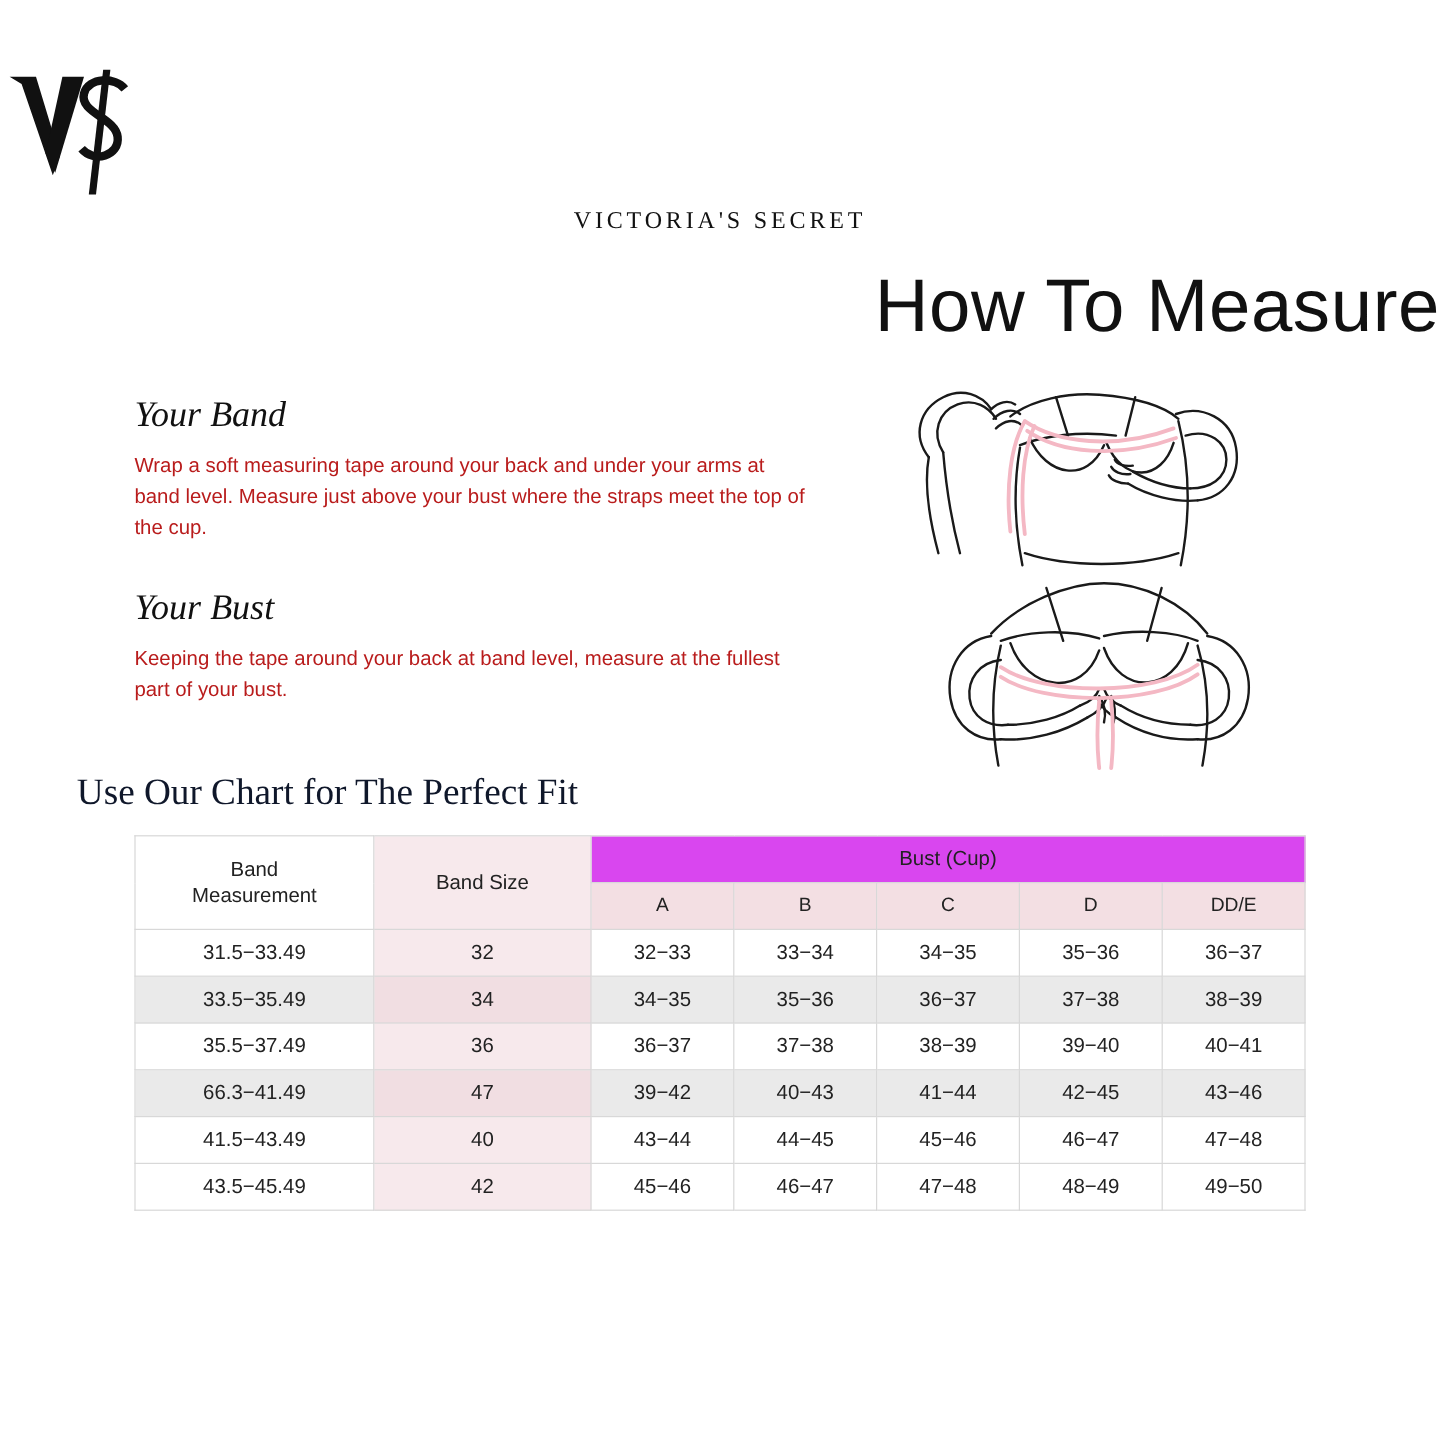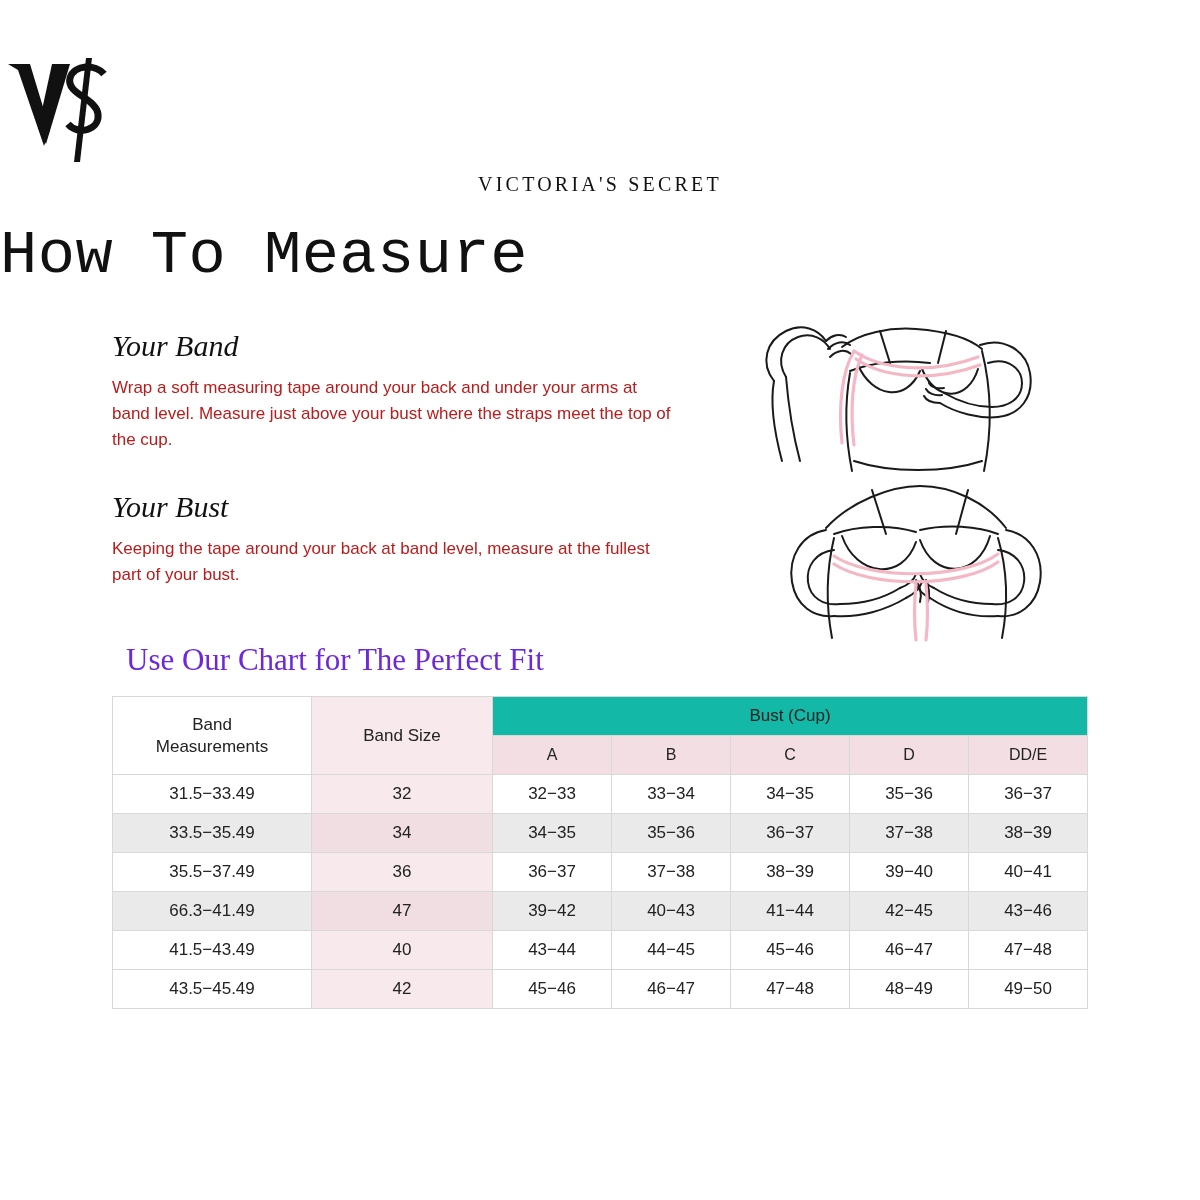--- a/index.html
+++ b/index.html
@@ -38,24 +38,24 @@
     font-size: 20px;
     letter-spacing: 3.2px;
     margin-top: 10px;
     color: #111;
     font-variant: small-caps;
     text-transform: uppercase;
   }
 
   
   .headline {
-    font-family: Liberation Mono, monospace;
+    font-family: Liberation Sans, sans-serif;
     font-weight: normal;
     font-size: 62px;
-    text-align: left;
+    text-align: right;
     margin: 24px 0 0 0;
     letter-spacing: 0.5px;
     color: #111;
   }
 
   
   .section {
     position: relative;
     margin-top: 38px;
     padding-left: 112px;
@@ -80,23 +80,23 @@
     position: absolute;
     top: -18px;
     right: 110px;
   }
 
   
   .chart-heading {
     font-family: "Liberation Serif", serif;
     font-size: 31px;
     font-weight: normal;
-    margin: 14px;
-    padding-left: 112px;
-    color: #6d28d9;
+    margin: 0;
+    padding-left: 64px;
+    color: #0f172a;
   }
 
   
   .table-wrap {
     padding: 0 112px;
     margin-top: 18px;
   }
   table.size-chart {
     border-collapse: collapse;
     width: 976px;
@@ -114,21 +114,21 @@
   }
   .hdr-band-measure,
   .hdr-band-size {
     width: 185px;
     font-size: 17px;
     line-height: 1.25;
   }
   .hdr-band-measure { width: 190px; }
   .hdr-band-size { width: 172px; background: #f7e9ec; }
   .hdr-bust-group {
-    background: #14b8a6;
+    background: #d946ef;
     font-size: 17px;
     height: 36px;
   }
   .hdr-cup {
     background: #f3dfe3;
     font-weight: bold;
     height: 34px;
     font-size: 16px;
   }
   td.band-measure { background: #ffffff; }
@@ -265,21 +265,21 @@
   </div>
 
   <h2 class="chart-heading" style="margin-top:54px;">Use Our Chart for The Perfect Fit</h2>
 
   <div class="table-wrap">
     <table class="size-chart">
       <thead>
         <tr>
           <th class="hdr-band-measure" rowspan="2">
             <div>Band</div>
-            <div>Measurements</div>
+            <div>Measurement</div>
           </th>
           <th class="hdr-band-size" rowspan="2">Band Size</th>
           <th class="hdr-bust-group" colspan="5">Bust (Cup)</th>
         </tr>
         <tr>
           <th class="hdr-cup">A</th>
           <th class="hdr-cup">B</th>
           <th class="hdr-cup">C</th>
           <th class="hdr-cup">D</th>
           <th class="hdr-cup">DD/E</th>

